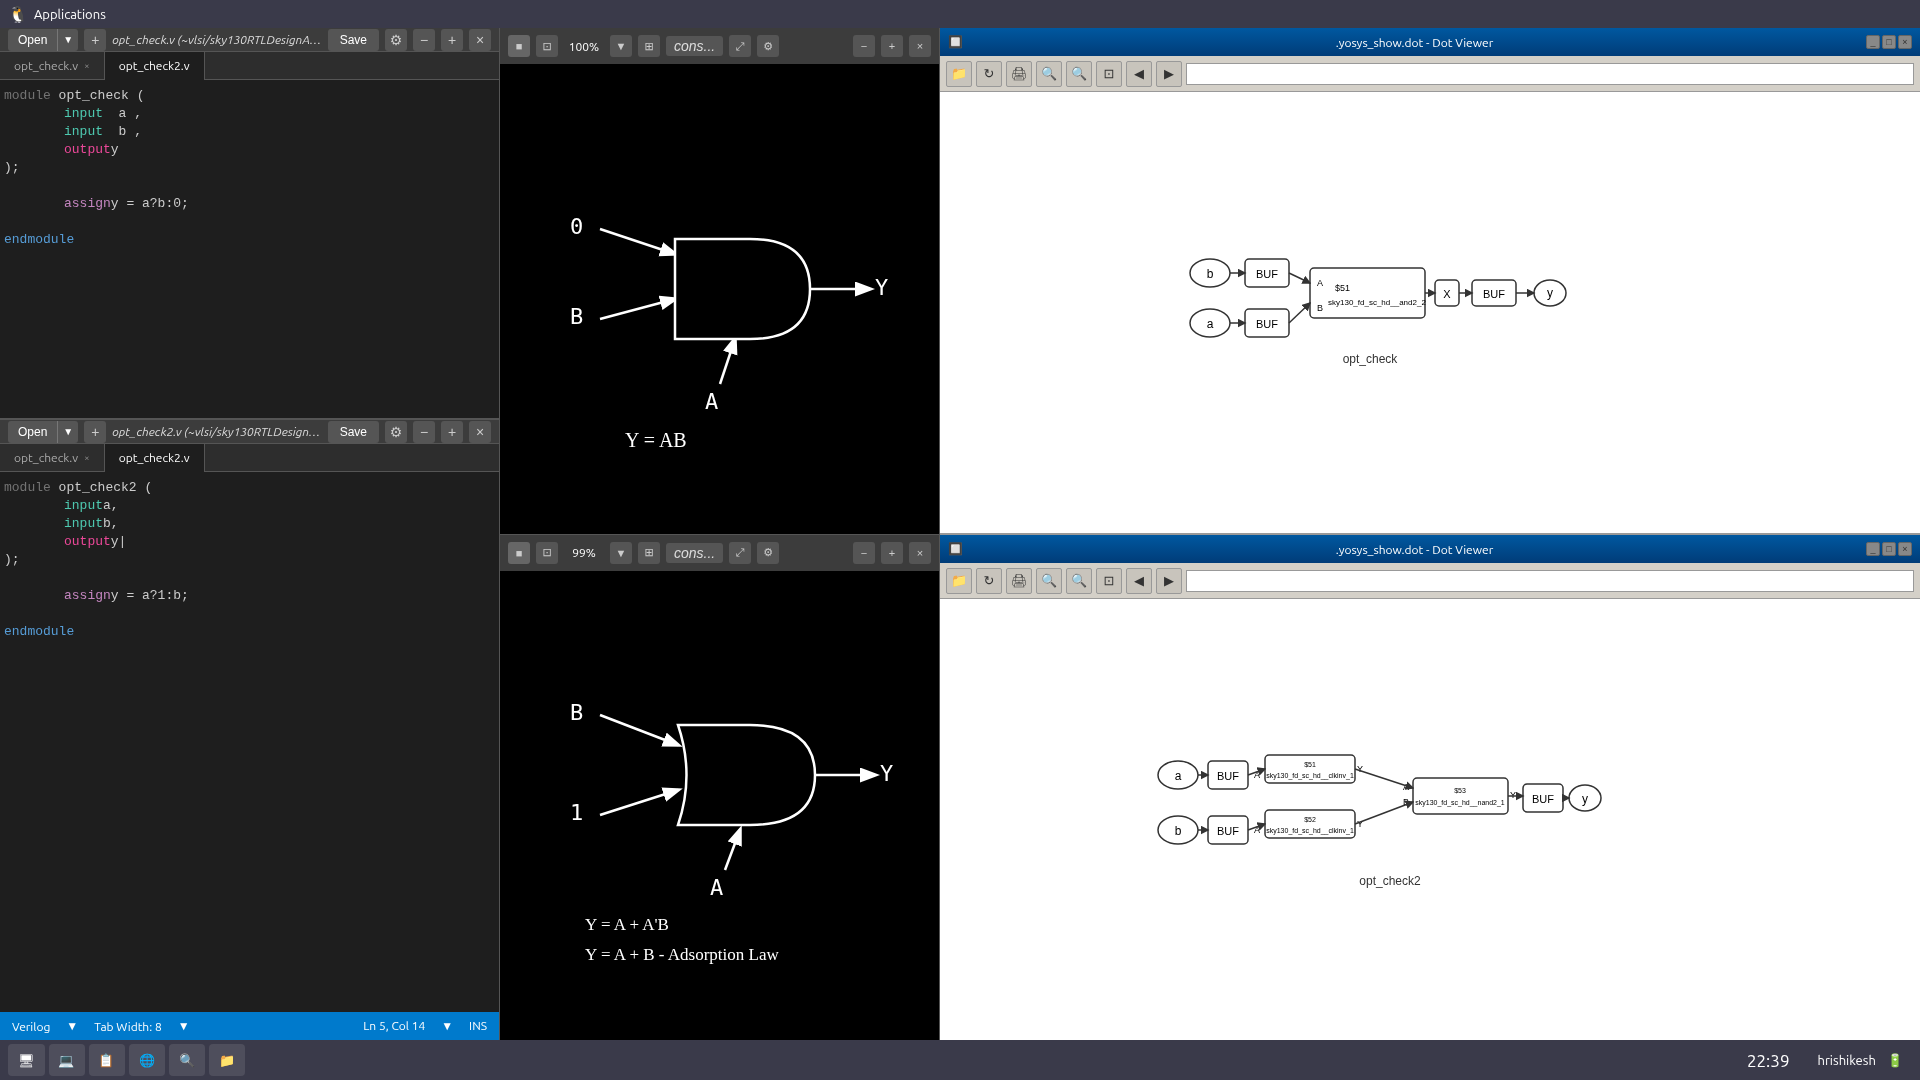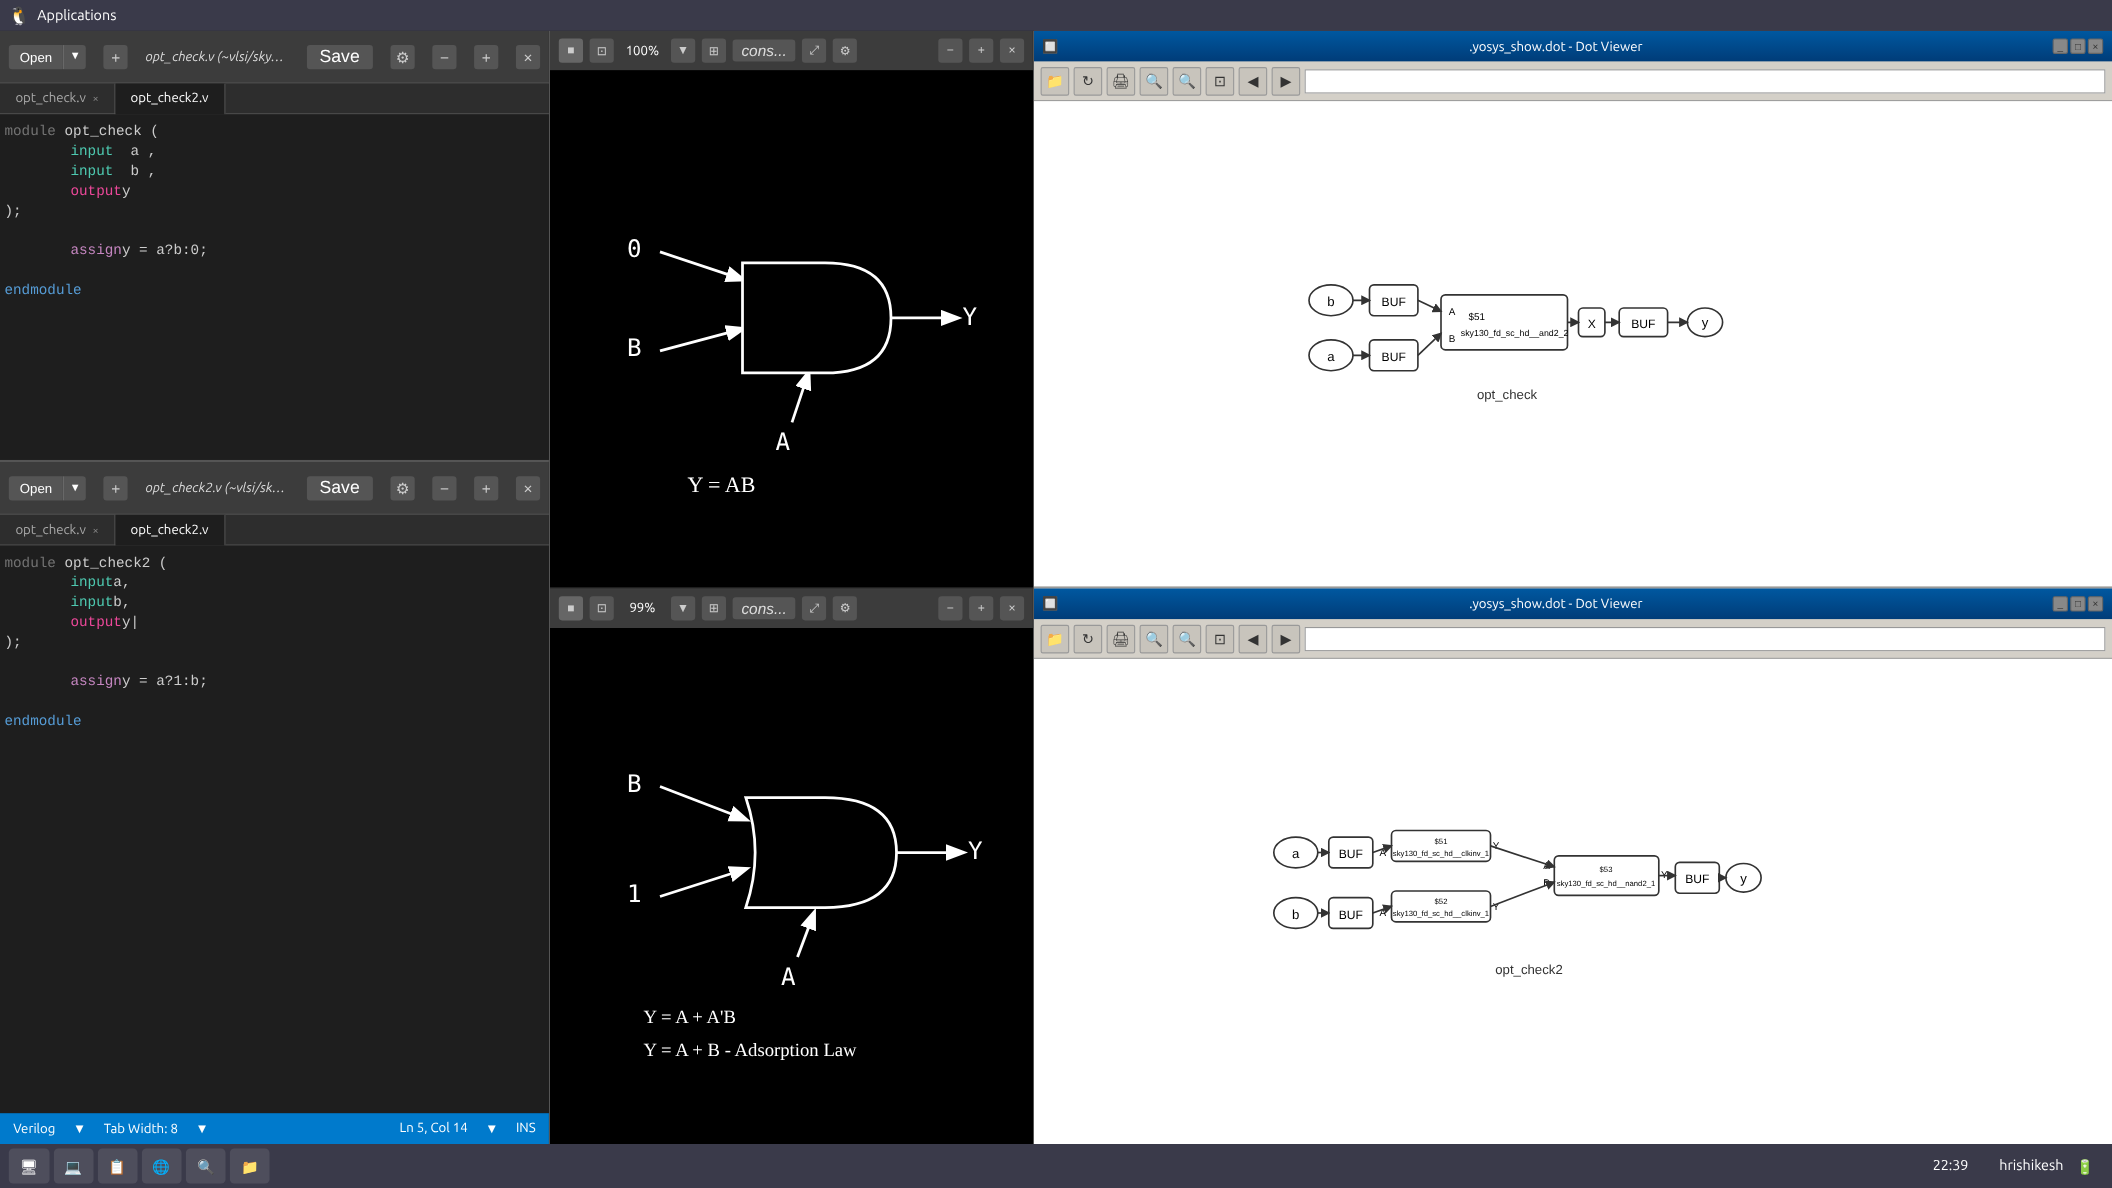--- a/index.html
+++ b/index.html
@@ -10,21 +10,21 @@
       position: absolute; bottom: 0; left: 0; width: 1920px; height: 40px;
       background: #3a3a4a; display: flex; align-items: center; padding: 0 8px; gap: 4px;
       z-index: 100;
     }
     .taskbar-item {
       display: flex; align-items: center; gap: 6px; padding: 4px 10px;
       border-radius: 4px; cursor: pointer; color: #fff; font-size: 13px;
       background: rgba(255,255,255,0.1); height: 32px;
     }
     .taskbar-spacer { flex: 1; }
-    .taskbar-clock { color: #fff; font-size: 13px; padding: 0 12px; }
+    .taskbar-clock { color: #fff; font-size: 17px; padding: 0 12px; }
     .taskbar-user { color: #fff; font-size: 13px; margin-left: 12px; }
 
     
     .menubar {
       position: absolute; top: 0; left: 0; width: 1920px; height: 28px;
       background: #3a3a4a; display: flex; align-items: center; padding: 0 8px; gap: 8px; z-index: 100;
     }
     .menubar-app { display: flex; align-items: center; gap: 6px; color: #fff; font-size: 13px; }
 
     
@@ -35,26 +35,26 @@
 
     
     .editor-pane {
       width: 500px; height: 1012px; display: flex; flex-direction: column;
       background: #1e1e1e; border-right: 1px solid #555;
     }
 
     
     .editor-top { height: 392px; display: flex; flex-direction: column; border-bottom: 2px solid #555; }
     .editor-toolbar {
-      height: 48px; background: #3c3c3c; display: flex; align-items: center;
-      padding: 0 8px; gap: 16px; border-bottom: 1px solid #555;
+      height: 24px; background: #3c3c3c; display: flex; align-items: center;
+      padding: 0 8px; gap: 6px; border-bottom: 1px solid #555;
     }
     .toolbar-btn {
       padding: 2px 12px; background: #555; color: #fff; border: none;
-      border-radius: 3px; font-size: 16px; cursor: pointer; height: 22px;
+      border-radius: 3px; font-size: 12px; cursor: pointer; height: 22px;
     }
     .toolbar-btn-icon {
       width: 22px; height: 22px; background: #555; border: none; border-radius: 3px;
       cursor: pointer; color: #ccc; font-size: 14px; display: flex; align-items: center; justify-content: center;
     }
     .toolbar-filename {
       flex: 1; text-align: center; color: #ddd; font-size: 12px;
       font-style: italic; overflow: hidden; text-overflow: ellipsis; white-space: nowrap;
     }
     .editor-tabs {

